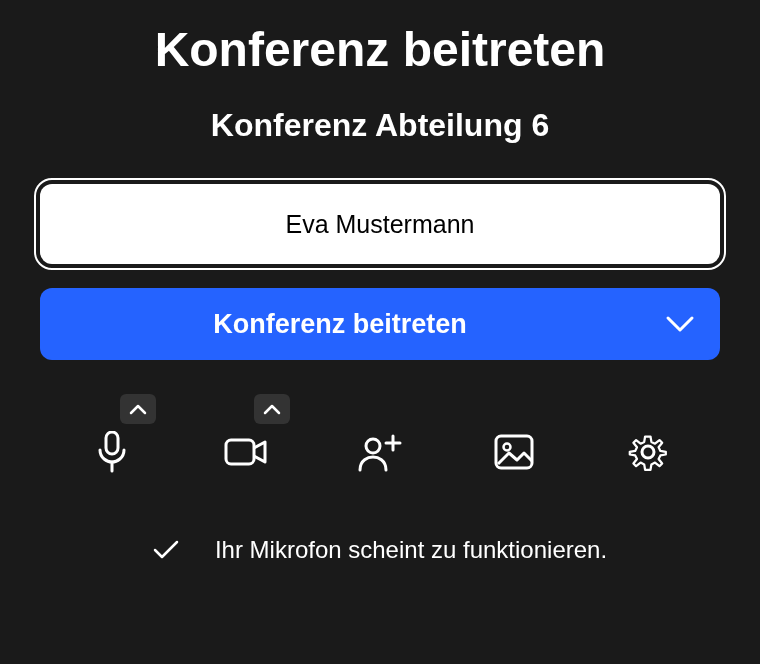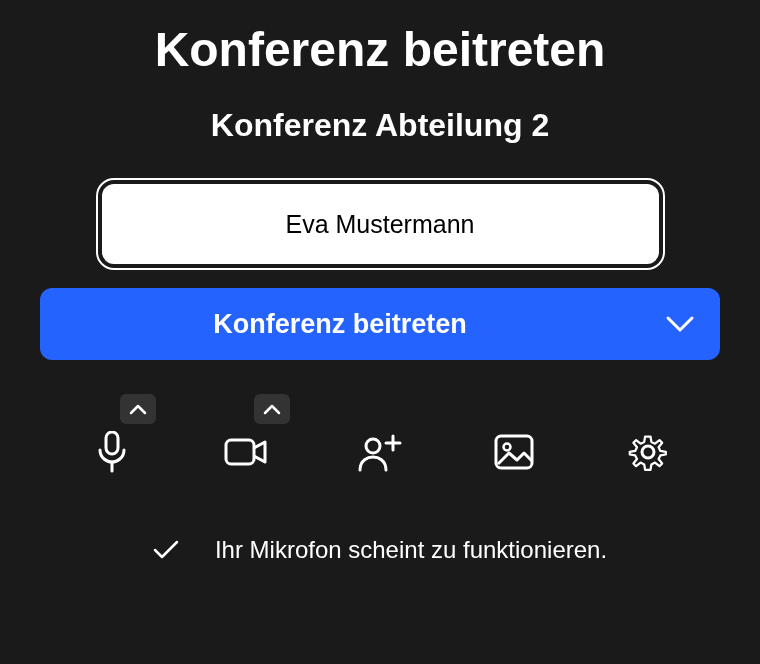--- a/index.html
+++ b/index.html
@@ -21,21 +21,21 @@
       margin-bottom: 30px;
     }
     .subtitle {
       font-size: 32px;
       font-weight: 700;
       text-align: center;
       margin-bottom: 40px;
     }
     .name-wrap {
       position: relative;
-      width: 557px;
+      width: 680px;
       margin-bottom: 24px;
     }
     .name-wrap::before {
       content: "";
       position: absolute;
       inset: -6px;
       border: 2px solid #fff;
       border-radius: 18px;
       pointer-events: none;
     }
@@ -113,21 +113,21 @@
       align-items: center;
       gap: 36px;
       font-size: 24px;
     }
     svg { display: block; }
   </style>
 </head>
 <body>
 
 <div class="title">Konferenz beitreten</div>
-<div class="subtitle">Konferenz Abteilung 2</div>
+<div class="subtitle">Konferenz Abteilung 6</div>
 
 <div class="name-wrap">
   <input class="name-input" type="text" value="Eva Mustermann" style="">
 </div>
 
 <div class="join-row">
   <button class="join-btn">Konferenz beitreten</button>
   <div class="join-caret">
     <span>
       <svg width="30" height="18" viewBox="0 0 30 18" fill="none">

